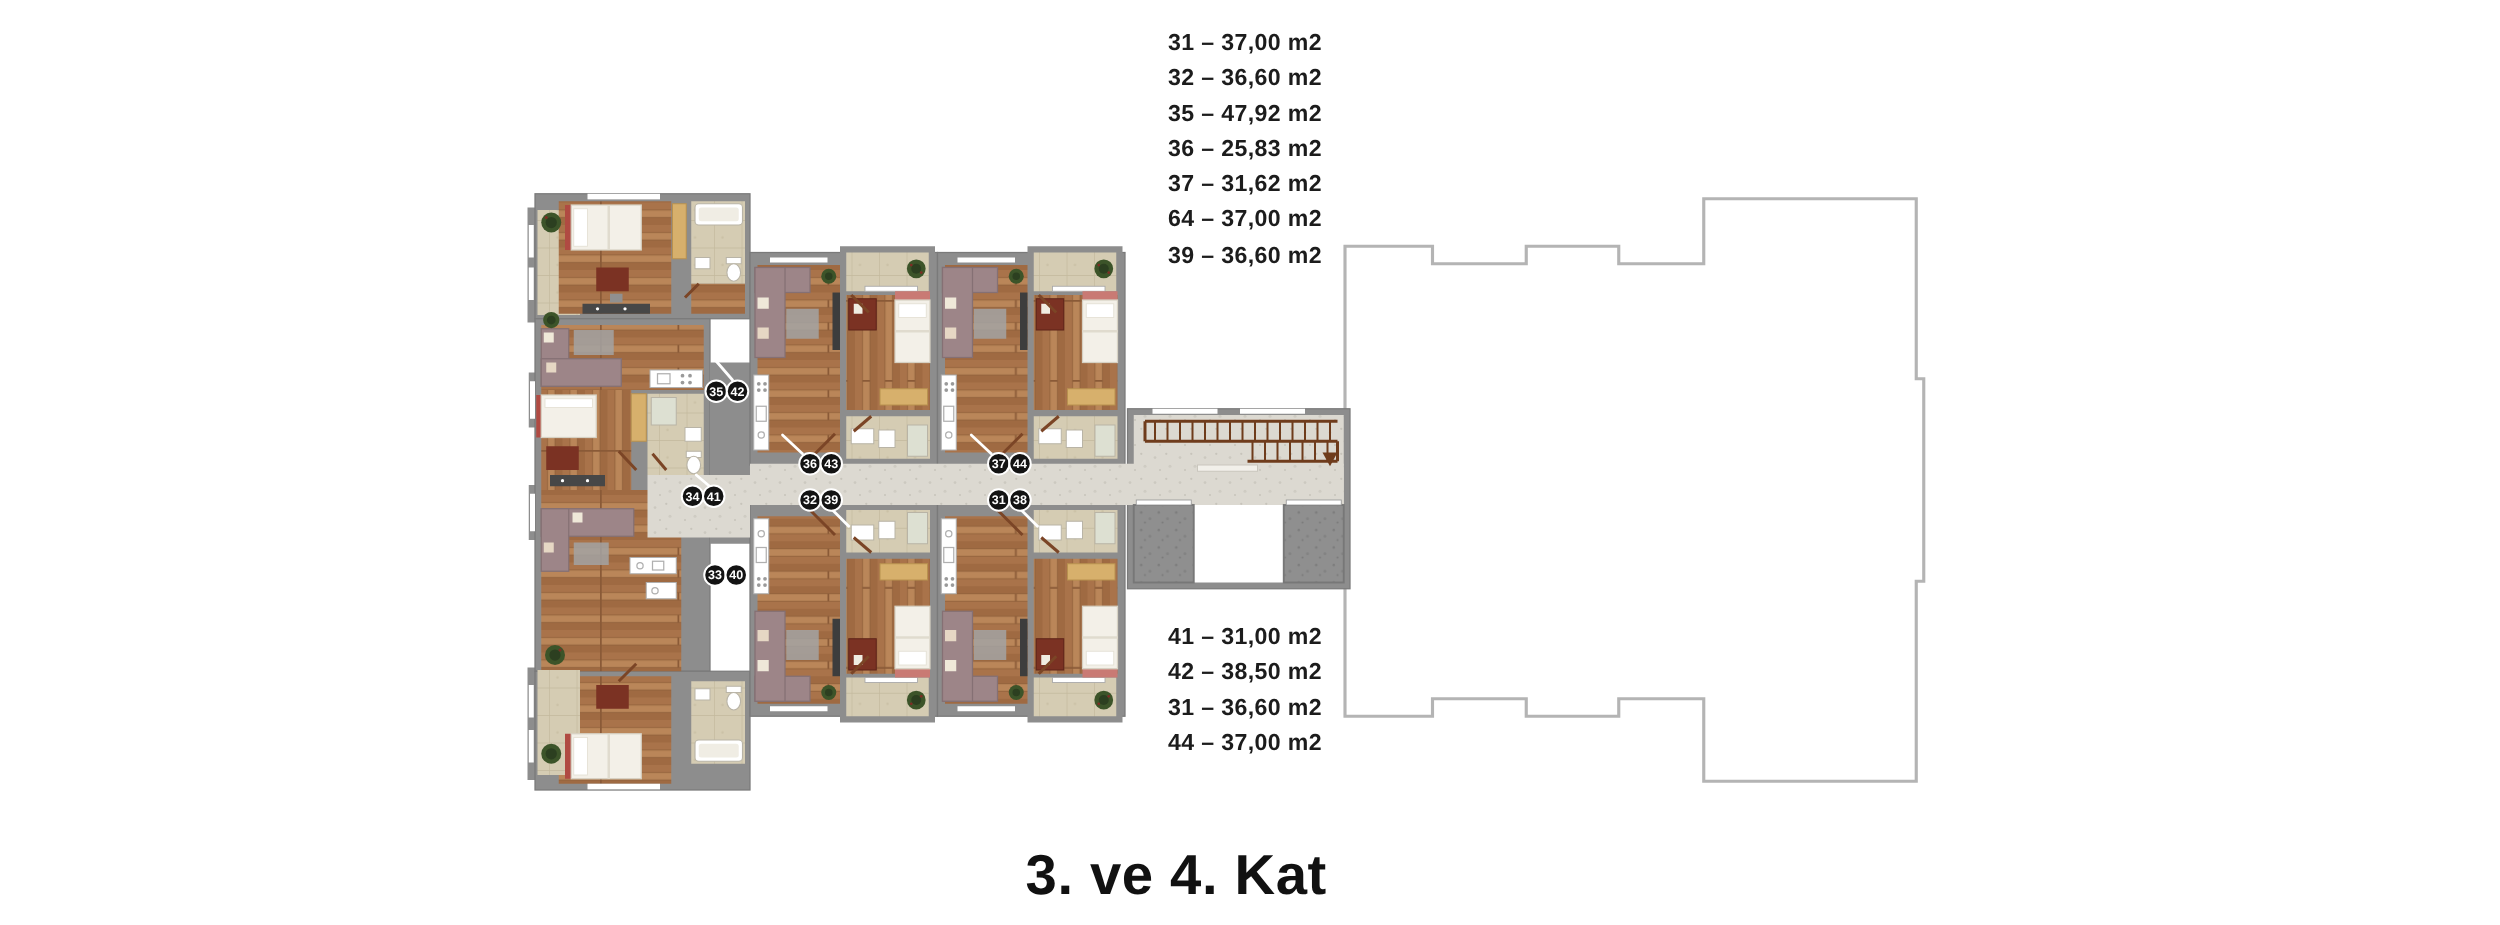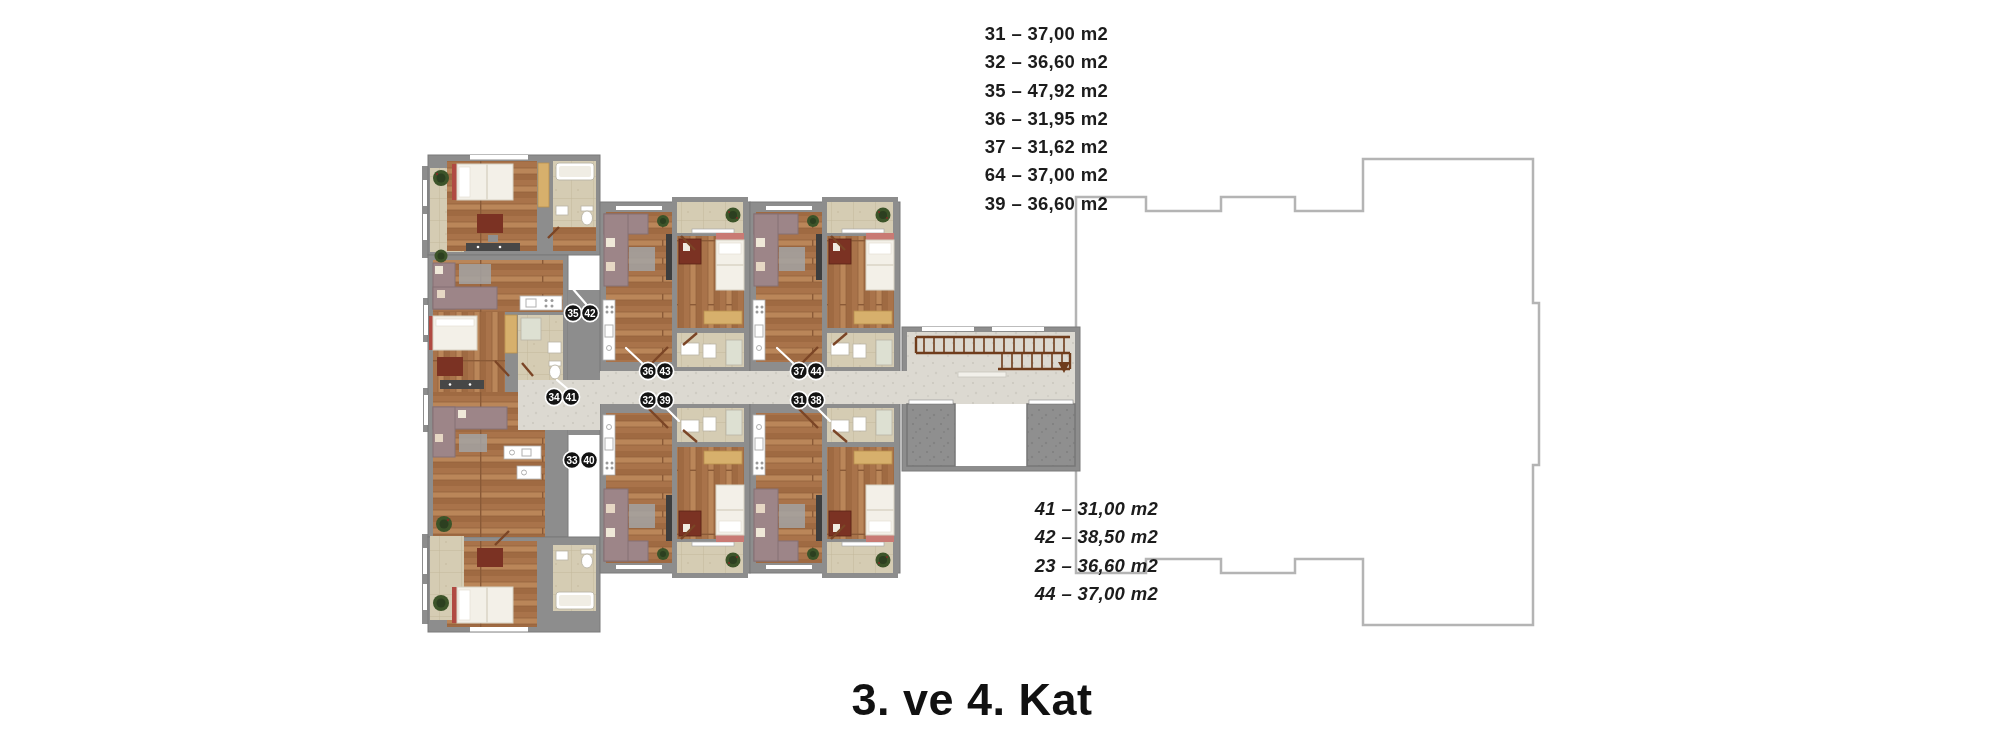--- a/index.html
+++ b/index.html
@@ -1,23 +1,23 @@
 <!DOCTYPE html>
 <html><head>
 <meta charset="utf-8">
 <style>
   html,body{margin:0;padding:0;background:#ffffff;}
   .canvas{position:relative;width:2000px;height:740px;background:#ffffff;overflow:hidden;
           font-family:"Liberation Sans",sans-serif;}
   .plan-svg{position:absolute;left:0;top:0;}
-  .unit-list{position:absolute;width:224px;text-align:right;font-weight:bold;
+  .unit-list{position:absolute;width:224px;text-align:center;font-weight:bold;
              color:#1c1c1c;font-size:18.5px;line-height:28.3px;letter-spacing:.3px;}
   .unit-list.top{left:884px;top:20px;}
-  .unit-list.bottom{left:934px;top:495px;font-style:italic;}
-  .page-title{position:absolute;left:772px;top:674px;width:400px;text-align:center;
+  .unit-list.bottom{left:884px;top:495px;}
+  .page-title{position:absolute;left:741px;top:674px;width:400px;text-align:center;
               font-size:45px;font-weight:bold;color:#111;letter-spacing:.5px;}
 </style>
 </head>
 <body>
 
 <div class="canvas">
 
   <svg class="plan-svg" width="2000" height="740" viewBox="0 0 2000 740">
     <defs>
       <pattern id="wood" width="120" height="18" patternUnits="userSpaceOnUse">
@@ -355,27 +355,27 @@
         <text x="572" y="463.5" fill="#ffffff">33</text>
         <text x="589" y="463.5" fill="#ffffff">40</text>
       </g>
     </g>
   </svg>
 
   <div class="unit-list top">
     <div>31 – 37,00 m2</div>
     <div>32 – 36,60 m2</div>
     <div>35 – 47,92 m2</div>
-    <div>36 – 31,95 m2</div>
+    <div>36 – 25,83 m2</div>
     <div>37 – 31,62 m2</div>
     <div>64 – 37,00 m2</div>
     <div>39 – 36,60 m2</div>
   </div>
 
   <div class="unit-list bottom">
     <div>41 – 31,00 m2</div>
     <div>42 – 38,50 m2</div>
-    <div>23 – 36,60 m2</div>
+    <div>31 – 36,60 m2</div>
     <div>44 – 37,00 m2</div>
   </div>
 
   <div class="page-title">3. ve 4. Kat</div>
 </div>
 
 </body></html>

